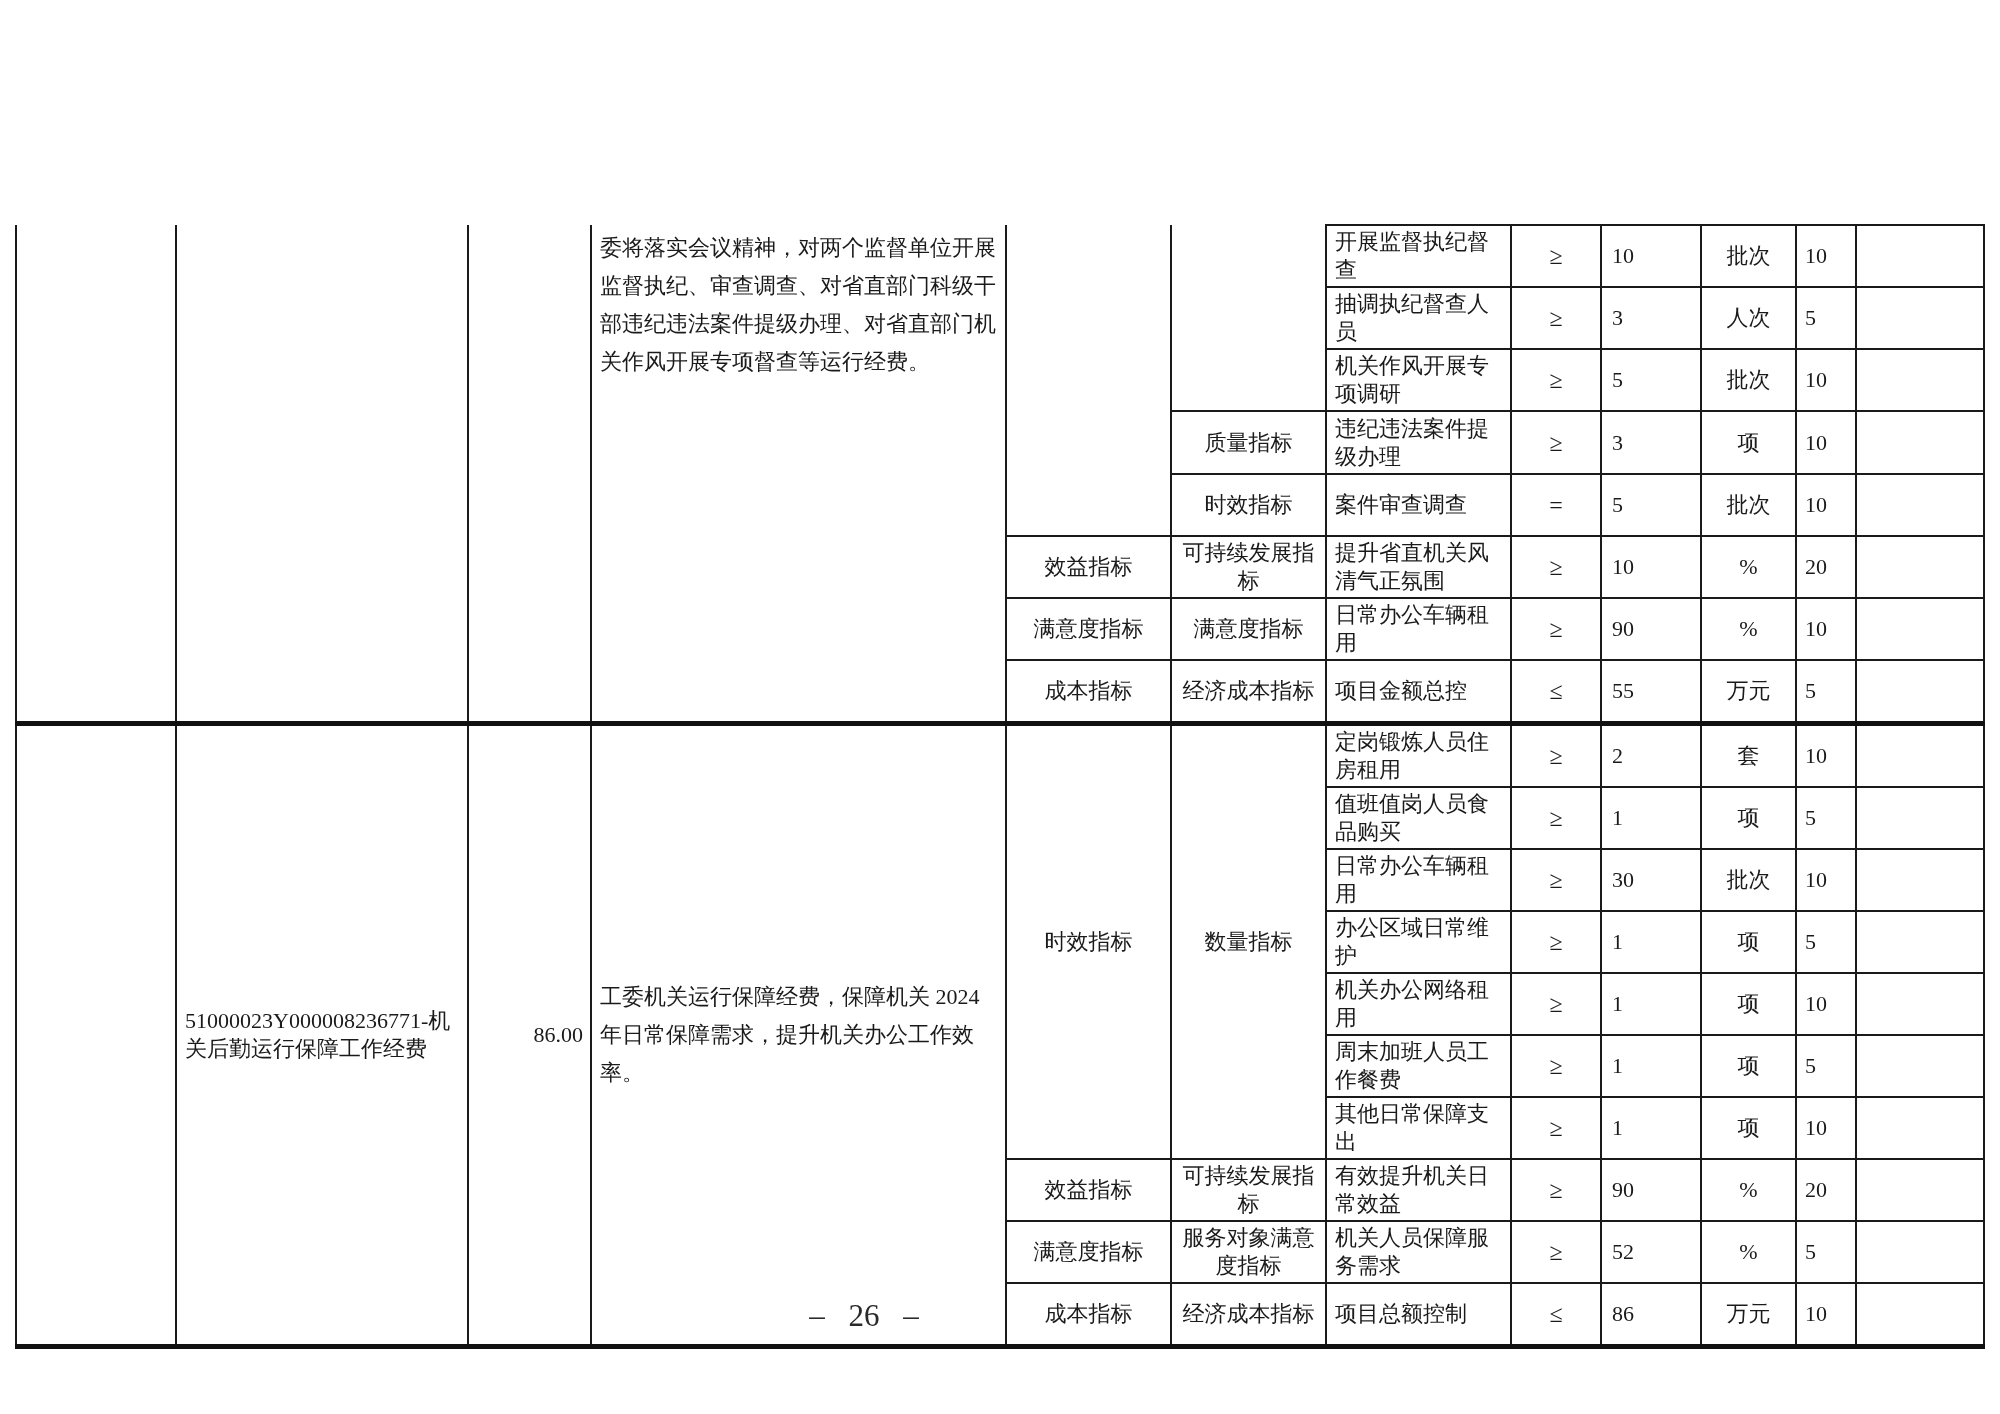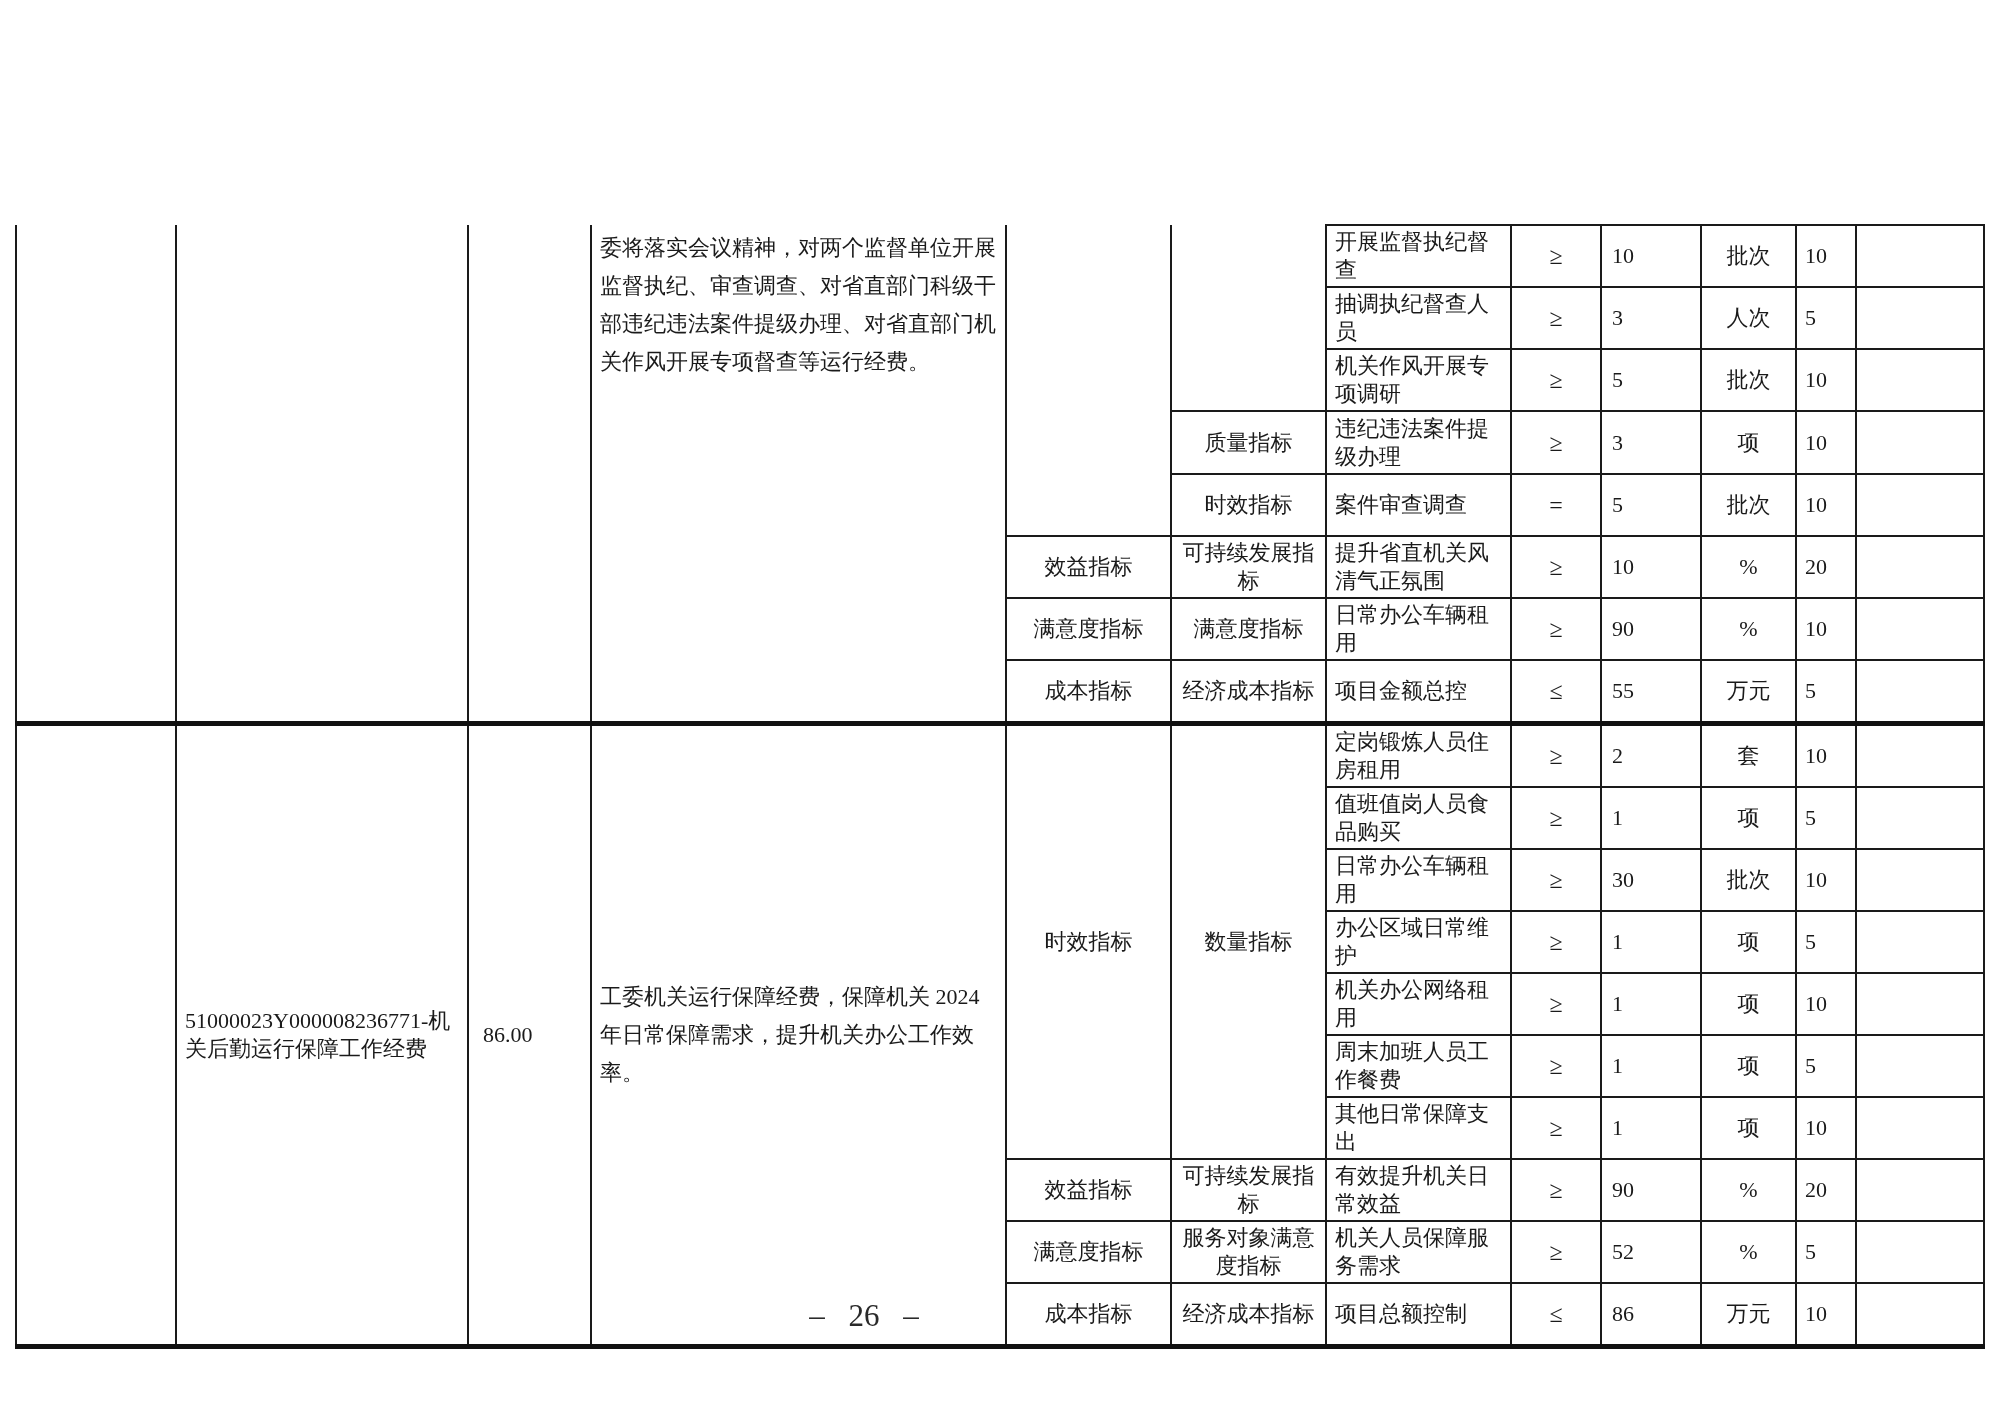--- a/index.html
+++ b/index.html
@@ -26,21 +26,21 @@
     padding:2px 8px;
     overflow:hidden;
     word-break:break-all;
   }
   
   td.cont{border-top:none;}
   
   td.thick-bottom{border-bottom:5px solid #111;}
   td.desc1{vertical-align:top;line-height:38px;padding-top:4px;}
   td.desc2{line-height:38px;}
-  td.c{text-align:left;padding:2px 14px;}
+  td.c{text-align:right;padding:2px 7px;}
   td.op{text-align:center;font-size:24px;padding:2px 0;}
   td.val{text-align:left;padding-left:10px;}
   td.unit{text-align:center;padding:16px 2px;}
   td.wt{text-align:left;padding-left:8px;}
   td.lv{text-align:center;}
   .pageno{
     position:absolute;
     left:0;top:1298px;width:1728px;
     text-align:center;
     font-size:31px;

